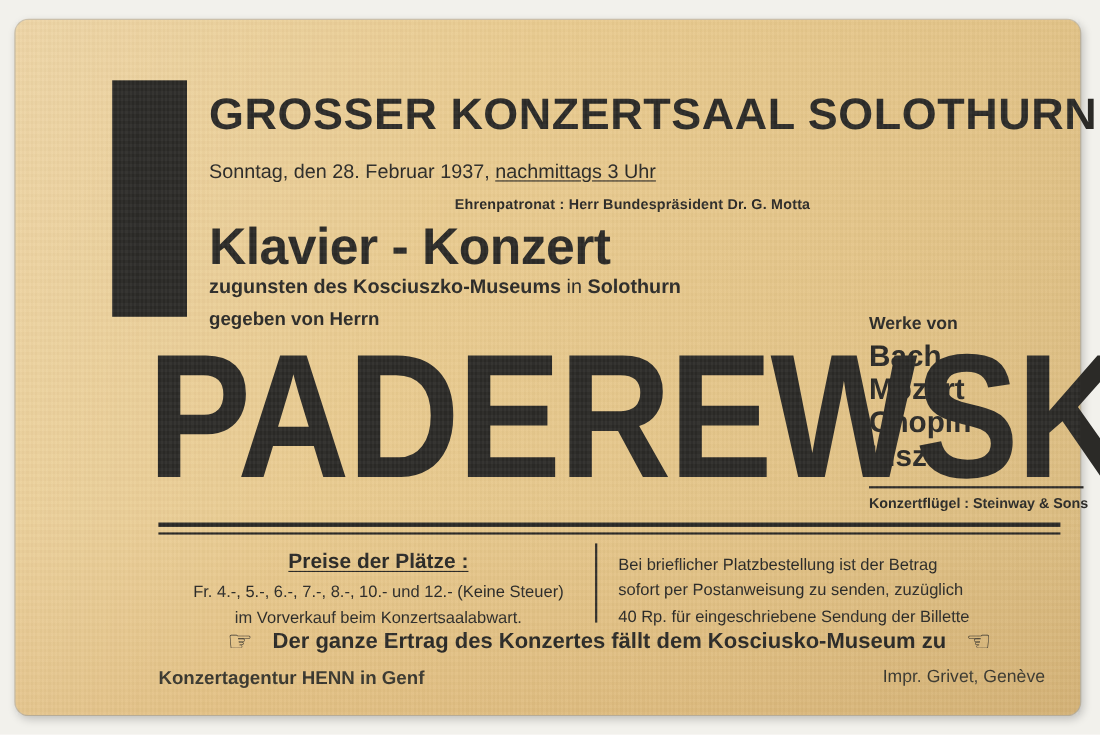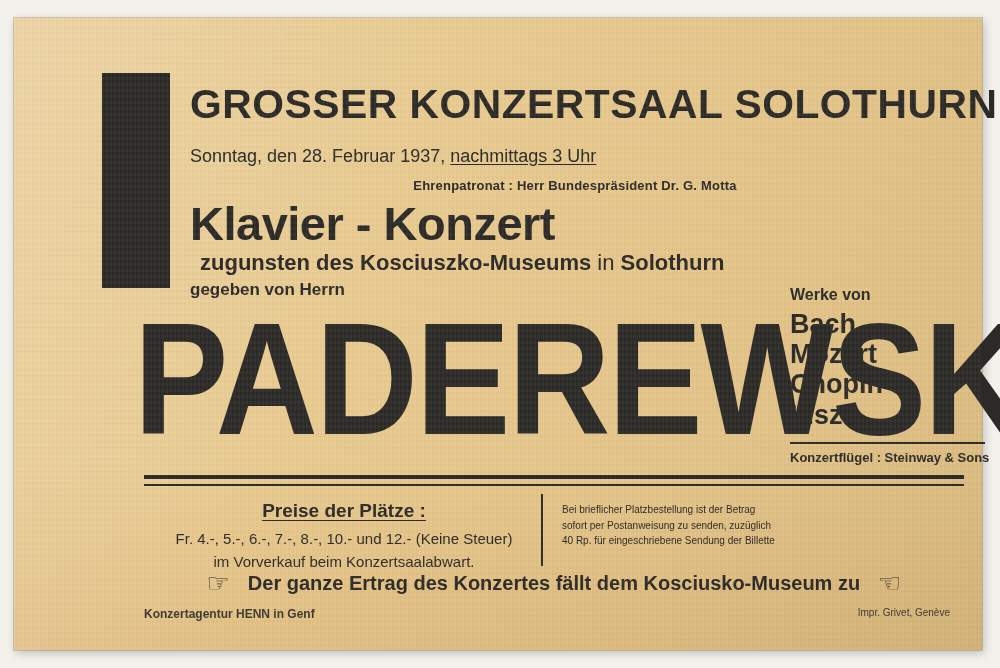--- a/index.html
+++ b/index.html
@@ -26,20 +26,21 @@
     position: absolute;
     left: 14px;
     top: 18px;
     width: 968px;
     height: 632px;
     background: #e8c98c;
     background-image:
       linear-gradient(115deg, rgba(255,255,255,0.22) 0%, rgba(255,255,255,0.02) 38%, rgba(120,85,35,0.05) 72%, rgba(110,78,30,0.12) 100%),
       linear-gradient(0deg, rgba(214,172,110,0.35) 0%, rgba(236,205,150,0.1) 30%);
     box-shadow: 0 0 0 1px rgba(150,120,70,0.35), 2px 3px 9px rgba(0,0,0,0.22);
+    border-radius: 12px;
   }
   
   #paper::after {
     content: "";
     position: absolute;
     inset: 0;
     pointer-events: none;
     background-image:
       repeating-linear-gradient(90deg, rgba(255,255,255,0.035) 0 2px, rgba(0,0,0,0.015) 2px 4px),
       repeating-linear-gradient(0deg, rgba(255,255,255,0.03) 0 3px, rgba(0,0,0,0.012) 3px 6px);
@@ -115,23 +116,23 @@
     font-size: 47px;
     font-weight: 700;
     letter-spacing: -0.5px;
     color: #2b2a27;
     line-height: 1.05;
     white-space: nowrap;
   }
 
   #benefit-line {
     position: absolute;
-    left: 186px;
+    left: 176px;
     top: 232px;
-    font-size: 22px;
+    font-size: 18px;
     font-weight: 700;
     color: #2b2a27;
     white-space: nowrap;
   }
   #benefit-line .thin { font-weight: 400; }
 
   #given-by {
     position: absolute;
     left: 176px;
     top: 262px;
@@ -242,21 +243,21 @@
   }
 
   
   #notice-block {
     position: absolute;
     left: 548px;
     top: 484px;
     width: 410px;
   }
   .notice-line {
-    font-size: 10px;
+    font-size: 15px;
     color: #2b2a27;
     line-height: 1.55;
     white-space: nowrap;
   }
 
   
   #proceeds-row {
     position: absolute;
     left: 130px;
     top: 552px;
@@ -278,30 +279,30 @@
     color: #2b2a27;
   }
   .hand.left { transform: scaleX(1); }
   .hand.right { transform: scaleX(-1); }
 
   
   #credit-left {
     position: absolute;
     left: 130px;
     top: 589px;
-    font-size: 12px;
+    font-size: 17px;
     font-weight: 700;
     color: #3a382f;
     white-space: nowrap;
   }
   #credit-right {
     position: absolute;
     right: 32px;
     top: 589px;
-    font-size: 10px;
+    font-size: 16px;
     color: #3a382f;
     white-space: nowrap;
   }
 </style>
 </head>
 <body>
 
 <div id="poster-frame">
   <div id="paper">
     <div id="black-block"></div>

